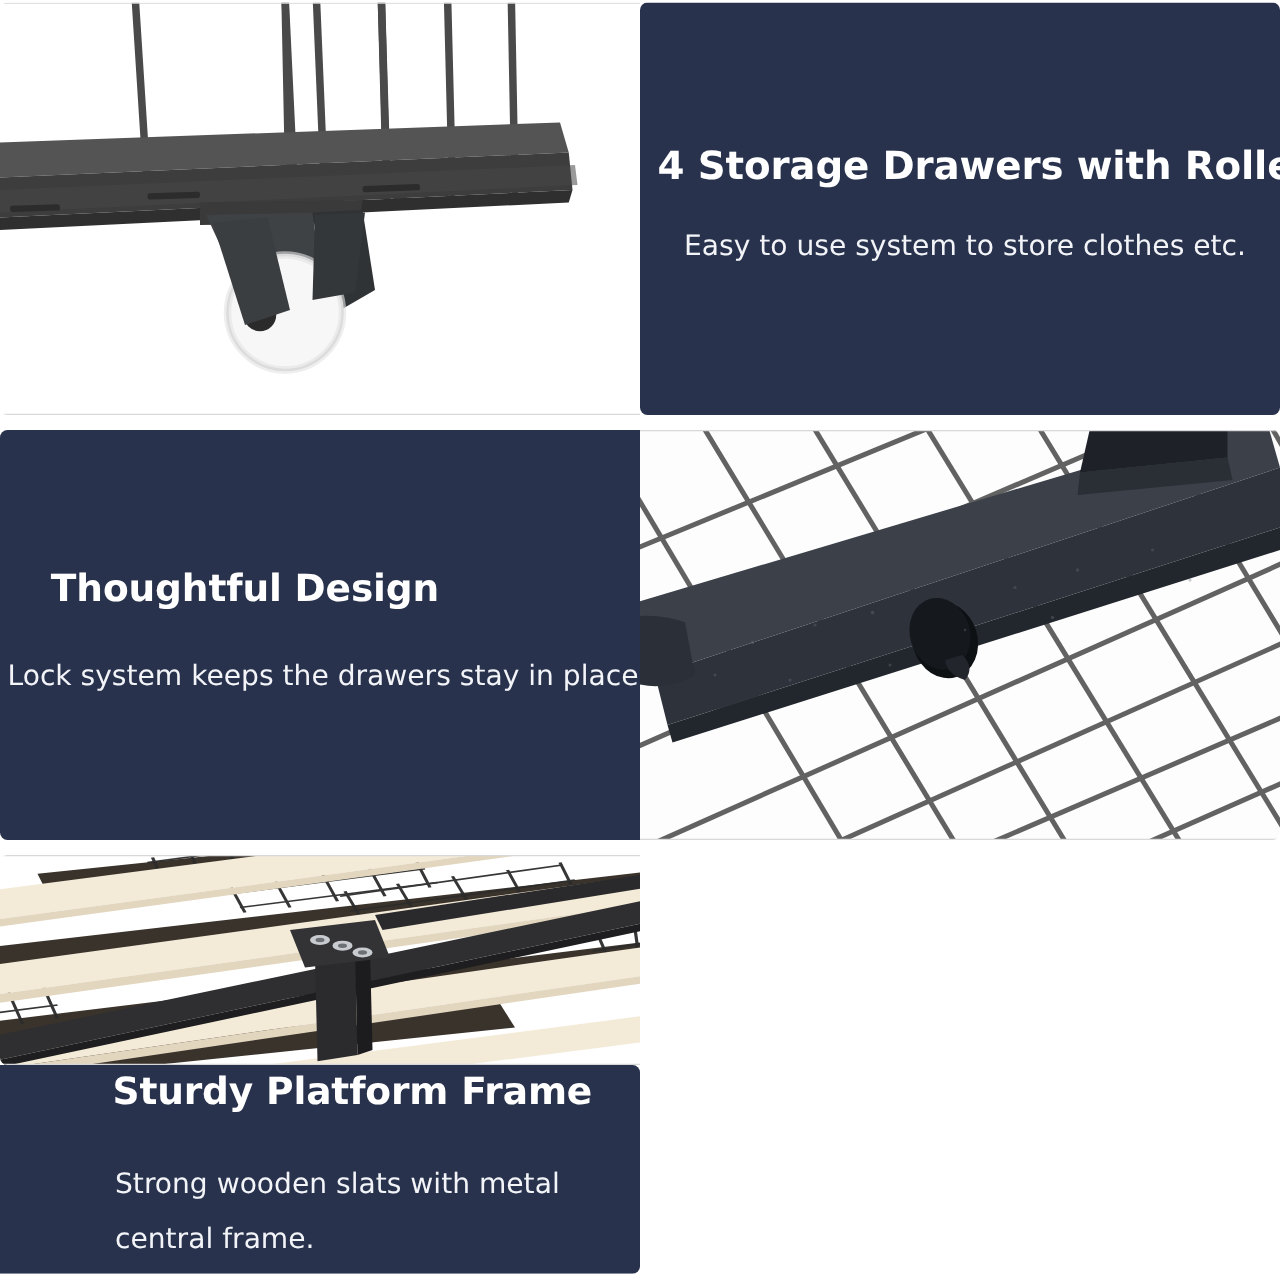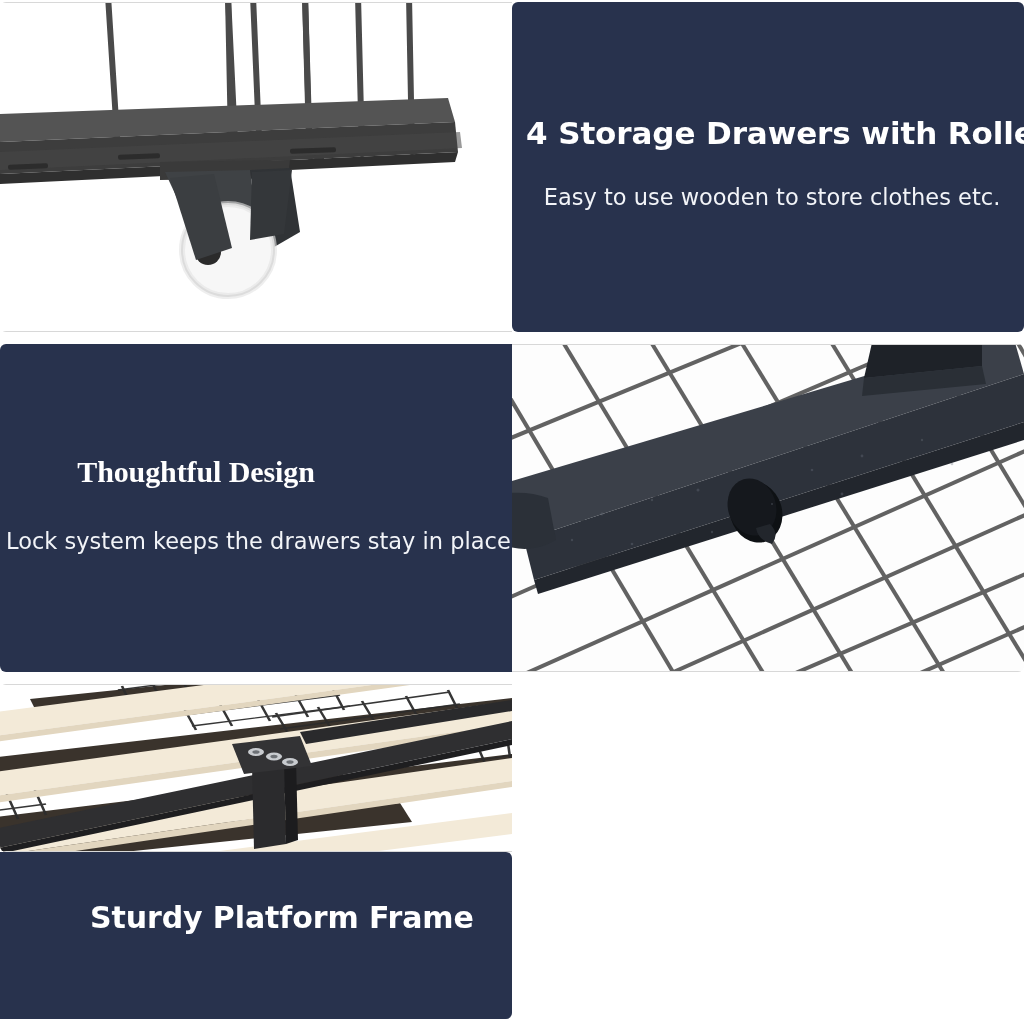--- a/index.html
+++ b/index.html
@@ -74,21 +74,21 @@
     line-height: 1.75;
   }
 
   
   .p1 .panel-inner { padding: 0 6px 0 14px; }
   .p1 .panel-title { font-size: 31px; text-align: center; margin-bottom: 26px; }
   .p1 .panel-sub   { font-size: 22.5px; text-align: center; white-space: nowrap; }
 
   
   .p2 .panel-inner { padding: 0 4px 0 4px; }
-  .p2 .panel-title { font-size: 30px; text-align: center; margin: 0 0 32px 0; padding-right: 120px; font-family: Liberation Serif, serif; }
+  .p2 .panel-title { font-size: 30px; text-align: center; margin: 0 0 32px 0; padding-right: 120px; }
   .p2 .panel-sub   { font-size: 22.5px; text-align: left; white-space: nowrap; padding-left: 2px; }
 
   
   .p3 .panel-inner { padding: 0 10px 0 48px; }
   .p3 .panel-title { font-size: 30px; text-align: left; margin: 0 0 34px 0; padding-left: 42px; }
   .p3 .panel-sub   { font-size: 22.5px; text-align: left; padding-left: 44px; }
   .p3 .panel-sub .ln { display: block; line-height: 1.95; }
 
   
   .photo {
@@ -157,21 +157,21 @@
           <rect x="8" y="162" width="40" height="5" rx="2" transform="rotate(-2 28 164)"></rect>
         </g>
       </svg>
       <div class="edge-line" style="top:0"></div>
       <div class="edge-line" style="bottom:0"></div>
     </div>
 
     <div class="half panel p1">
       <div class="panel-inner">
         <div class="panel-title">4 Storage Drawers with Rollers</div>
-        <div class="panel-sub">Easy to use wooden to store clothes etc.</div>
+        <div class="panel-sub">Easy to use system to store clothes etc.</div>
       </div>
     </div>
 
   </div>
 
   <div class="row row-2 reverse">
 
     <div class="half photo">
       <svg viewBox="0 0 512 328" preserveAspectRatio="none">
         <rect x="0" y="0" width="512" height="328" fill="#fdfdfd"></rect>
@@ -296,18 +296,22 @@
 
         <polygon points="300,96 512,32 512,54 306,120" fill="#2a2a2c"></polygon>
       </svg>
       <div class="edge-line" style="top:0"></div>
       <div class="edge-line" style="bottom:0"></div>
     </div>
 
     <div class="half panel p3">
       <div class="panel-inner">
         <div class="panel-title">Sturdy Platform Frame</div>
+        <div class="panel-sub">
+          <span class="ln">Strong wooden slats with metal</span>
+          <span class="ln">central frame.</span>
+        </div>
       </div>
     </div>
 
   </div>
 
 </div>
 
 </body></html>

